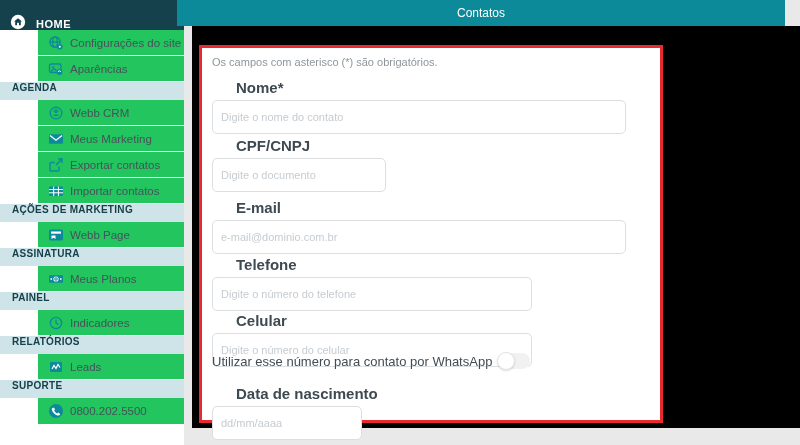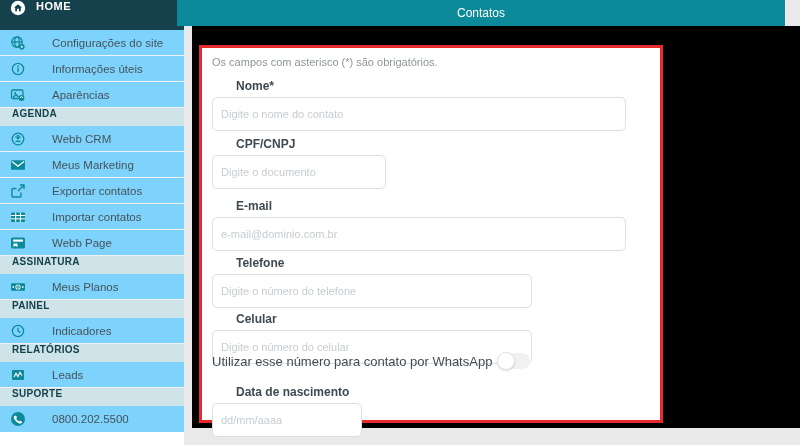--- a/index.html
+++ b/index.html
@@ -10,28 +10,28 @@
     position:relative;
     color:#47525a;
   }
   
   .sidebar {
     position:absolute; left:0; top:0; width:184px; height:445px;
     background:#ffffff; display:flex; flex-direction:column;
   }
   .side-home {
     height:30px; background:#15414c; color:#fff;
-    display:flex; align-items:flex-start; padding-left:10px; gap:10px;
+    display:flex; align-items:flex-end; padding-left:10px; gap:10px;
     font-size:11px; font-weight:bold; letter-spacing:.5px;
     flex:0 0 auto;
   }
   .side-item {
     height:26px; flex:0 0 auto; display:flex; align-items:center;
-    padding-left:10px; gap:26px; font-size:11.5px; color:#47525a;
-    background:#7dd3fc; border-bottom:1px solid #f2f2f2; cursor:pointer;
+    padding-left:10px; gap:6px; font-size:11.5px; color:#47525a;
+    background:#22c55e; border-bottom:1px solid #f2f2f2; cursor:pointer;margin-left:38px;
   }
   .side-section {
     height:18px; flex:0 0 auto; display:flex; align-items:flex-start;
     padding-left:12px; font-size:10px; font-weight:bold; color:#15414c;
     background:#cfe4e8; letter-spacing:.3px;
   }
   .icn { width:16px; height:16px; flex:0 0 16px; display:inline-flex; }
   .icn svg { width:16px; height:16px; }
   
   .topbar {
@@ -44,21 +44,21 @@
     background:#000000;
   }
   .redbox {
     position:absolute; left:7px; top:19px; width:464px; height:378px;
     border:3px solid #e62a2e; background:#fff;
   }
   .note {
     position:absolute; left:10px; top:8px; font-size:11px; color:#8d969b;
   }
   .fgroup { position:absolute; left:10px; }
-  .flabel { font-size:12px; font-weight:bold; color:#3e4a52; display:block;padding-left:24px; }
+  .flabel { font-size:15px; font-weight:bold; color:#3e4a52; display:block;padding-left:24px; }
   .finput {
     display:block; height:34px; margin-top:4px;
     border:1px solid #dbdfe2; border-radius:5px; background:#fff;
     font-family:"Liberation Sans", sans-serif; font-size:11px; color:#47525a;
     padding:0 8px; outline:none;
   }
   .finput::placeholder { color:#c6ccd1; opacity:1; }
   .w-wide { width:414px; } .w-med { width:320px; } .w-cpf { width:174px; } .w-date { width:150px; }
   .g-nome { top:31px; } .g-cpf { top:89px; } .g-email { top:151px; }
   .g-tel { top:208px; } .g-cel { top:264px; } .g-data { top:337px; }
@@ -95,30 +95,20 @@
           <circle cx="7" cy="7" r="5.2"></circle>
           <ellipse cx="7" cy="7" rx="2.3" ry="5.2"></ellipse>
           <line x1="1.8" y1="7" x2="12.2" y2="7"></line>
           <circle cx="11.8" cy="11.8" r="2.8" fill="#0d8a99" stroke="none"></circle>
           <circle cx="11.8" cy="11.8" r="1" fill="#ffffff" stroke="none"></circle>
         </svg>
     </span>
     <span>Configurações do site</span>
   </div>
 
-  <div class="side-item">
-    <span class="icn">
-      <svg viewBox="0 0 16 16" fill="none" stroke="#0d8a99" stroke-width="1.3">
-          <circle cx="8" cy="8" r="5.6"></circle>
-          <circle cx="8" cy="5.4" r="0.9" fill="#0d8a99" stroke="none"></circle>
-          <rect x="7.35" y="7" width="1.3" height="4.2" fill="#0d8a99" stroke="none"></rect>
-        </svg>
-    </span>
-    <span>Informações úteis</span>
-  </div>
 
   <div class="side-item">
     <span class="icn">
       <svg viewBox="0 0 16 16" fill="none" stroke="#0d8a99" stroke-width="1.3">
           <rect x="1.5" y="3" width="11.5" height="8.5" rx="1.5"></rect>
           <circle cx="5" cy="6" r="1" fill="#0d8a99" stroke="none"></circle>
           <path d="M3 10.5 L6 7.5 L8.5 10"></path>
           <circle cx="11.5" cy="11" r="2.9" fill="#0d8a99" stroke="none"></circle>
           <path d="M10.3 11 a1.2 1.2 0 0 1 2.4 0" stroke="#ffffff" stroke-width="1"></path>
         </svg>
@@ -171,20 +161,23 @@
             <line x1="1" y1="6.5" x2="15" y2="6.5"></line>
             <line x1="1" y1="9.8" x2="15" y2="9.8"></line>
             <line x1="5.7" y1="3.5" x2="5.7" y2="13"></line>
             <line x1="10.4" y1="3.5" x2="10.4" y2="13"></line>
           </g>
         </svg>
     </span>
     <span>Importar contatos</span>
   </div>
 
+  <div class="side-section">
+    <span>AÇÕES DE MARKETING</span>
+  </div>
 
   <div class="side-item">
     <span class="icn">
       <svg viewBox="0 0 16 16">
           <rect x="1" y="2.5" width="14" height="11" rx="1.5" fill="#0d8a99"></rect>
           <rect x="3" y="4.5" width="10" height="2.2" fill="#ffffff"></rect>
           <path d="M3.5 8.5 h4 v3.5 l-2-1.2 -2 1.2 Z" fill="#ffffff"></path>
         </svg>
     </span>
     <span>Webb Page</span>

